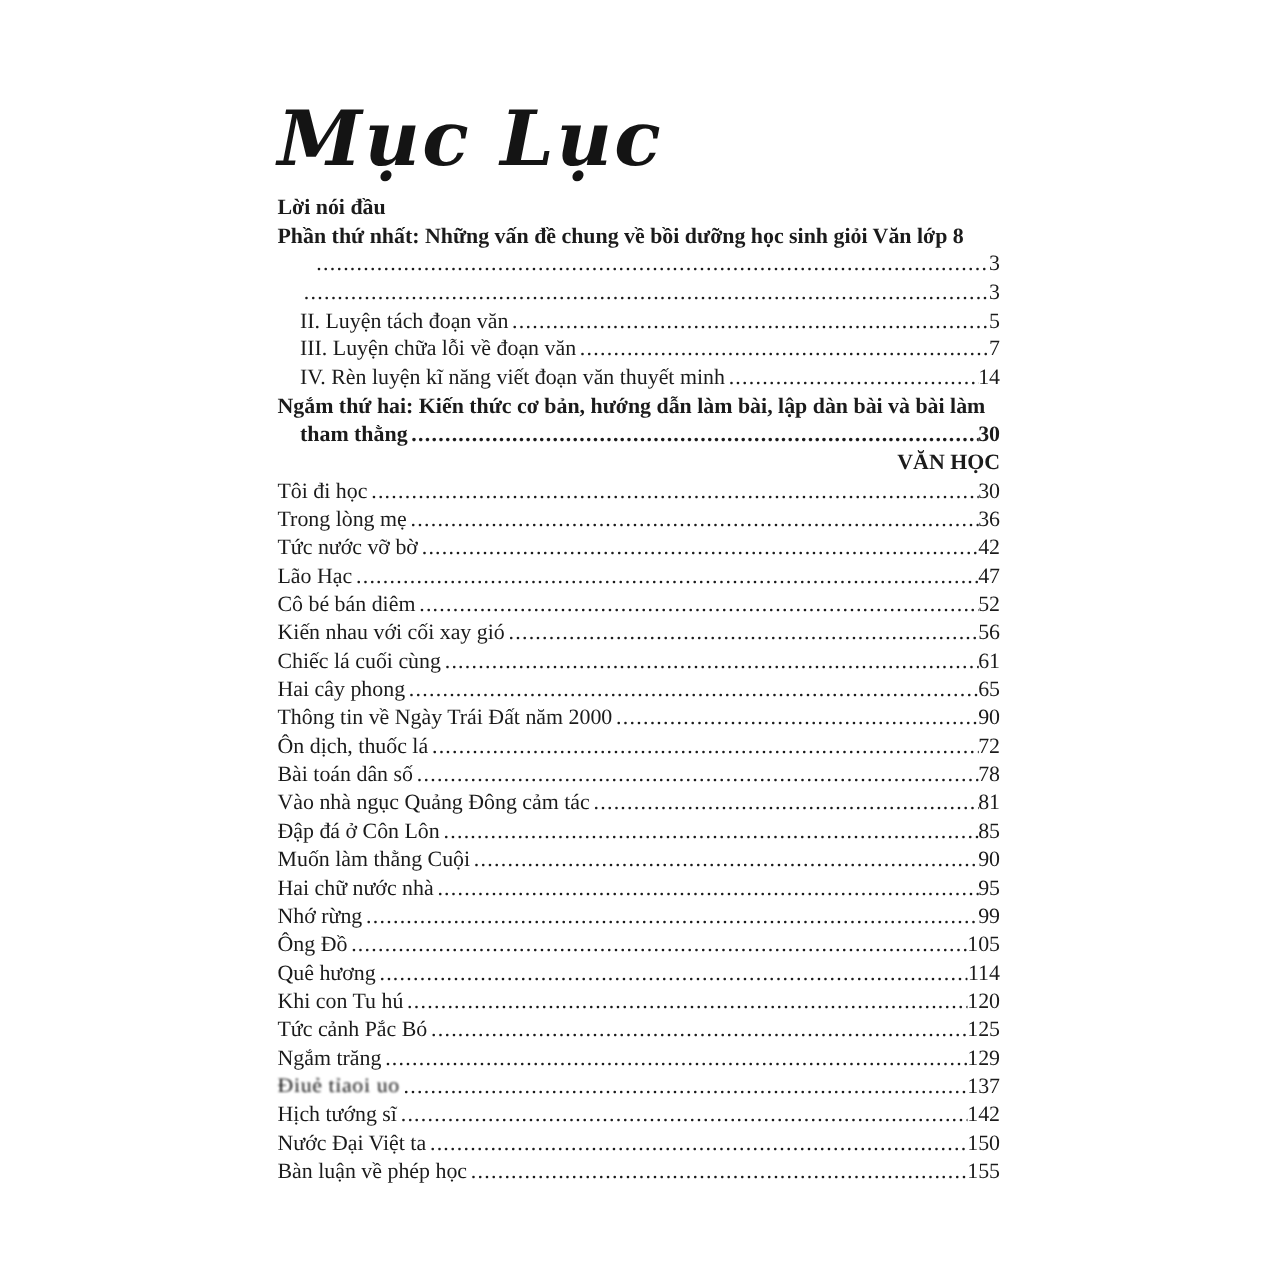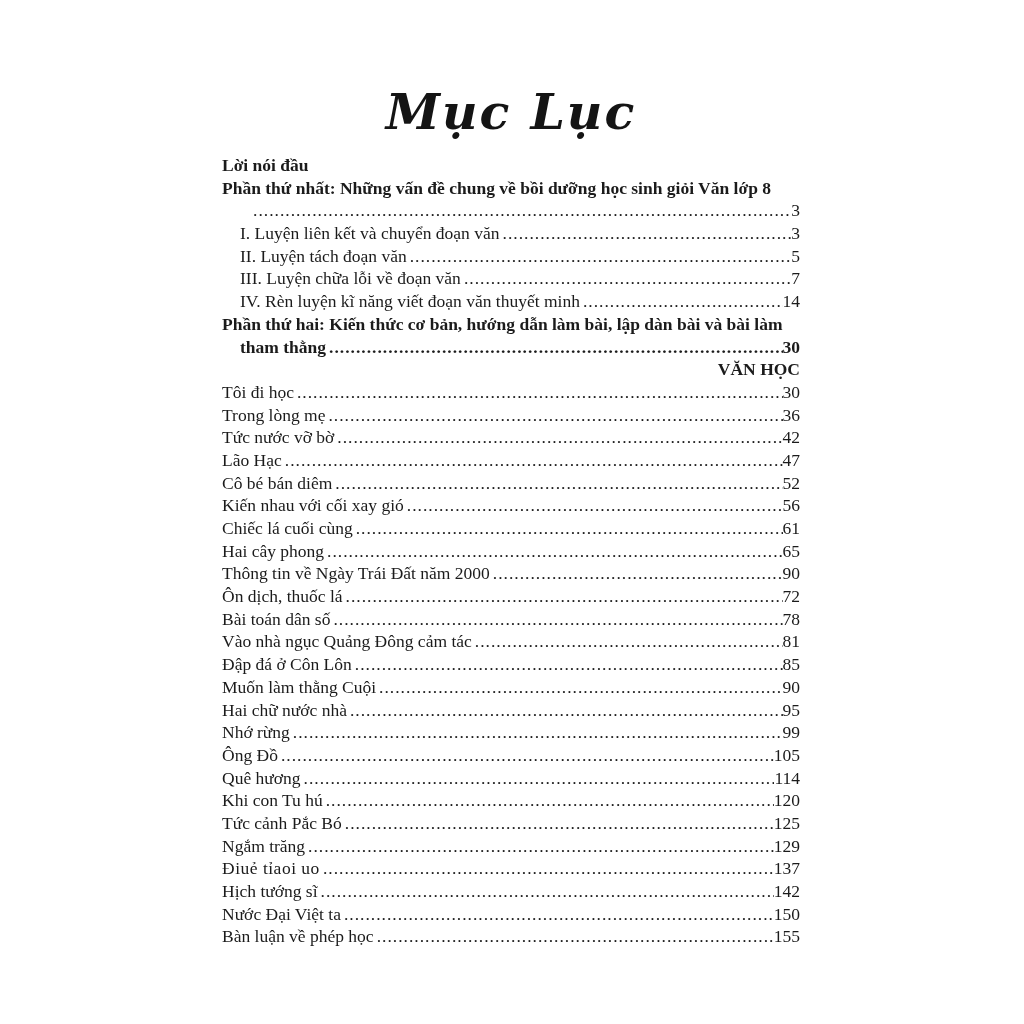--- a/index.html
+++ b/index.html
@@ -20,25 +20,24 @@
     inset: 0;
     background: #ffffff;
   }
   .content {
     position: absolute;
     left: 222px;
     top: 86px;
     width: 578px;
   }
   .doc-title {
-    text-align: center;
     font-family: "DejaVu Serif", serif;
     font-style: italic;
     font-weight: bold;
-    font-size: 49px;
+    font-size: 61px;
     line-height: 52px;
     letter-spacing: 2px;
     margin: 0 0 10px 0;
     color: #141414;
   }
   .toc {
     font-size: 17.5px;
     line-height: 22.7px;
     margin-top: 16px;
   }
@@ -89,41 +88,40 @@
         </div>
         <div class="row bold">
           <span class="label">Phần thứ nhất: Những vấn đề chung về bồi dưỡng học sinh giỏi Văn lớp 8</span>
         </div>
         <div class="row indent-2">
           <span class="label"></span>
           <span class="dots">............................................................................................................................................................................................................................</span>
           <span class="page-num">3</span>
         </div>
         <div class="row indent-1">
-          <span class="label">I. Luyện liên kết và chuyển đoạn văn</span>
           <span class="dots">............................................................................................................................................................................................................................</span>
           <span class="page-num">3</span>
         </div>
         <div class="row indent-1">
           <span class="label">II. Luyện tách đoạn văn</span>
           <span class="dots">............................................................................................................................................................................................................................</span>
           <span class="page-num">5</span>
         </div>
         <div class="row indent-1">
           <span class="label">III. Luyện chữa lỗi về đoạn văn</span>
           <span class="dots">............................................................................................................................................................................................................................</span>
           <span class="page-num">7</span>
         </div>
         <div class="row indent-1">
           <span class="label">IV. Rèn luyện kĩ năng viết đoạn văn thuyết minh</span>
           <span class="dots">............................................................................................................................................................................................................................</span>
           <span class="page-num">14</span>
         </div>
         <div class="row bold">
-          <span class="label">Phần thứ hai: Kiến thức cơ bản, hướng dẫn làm bài, lập dàn bài và bài làm</span>
+          <span class="label">Ngắm thứ hai: Kiến thức cơ bản, hướng dẫn làm bài, lập dàn bài và bài làm</span>
         </div>
         <div class="row bold indent-1">
           <span class="label">tham thằng</span>
           <span class="dots">............................................................................................................................................................................................................................</span>
           <span class="page-num">30</span>
         </div>
         <div class="row bold center"><span class="label">VĂN HỌC</span></div>
         <div class="row">
           <span class="label">Tôi đi học</span>
           <span class="dots">............................................................................................................................................................................................................................</span>

